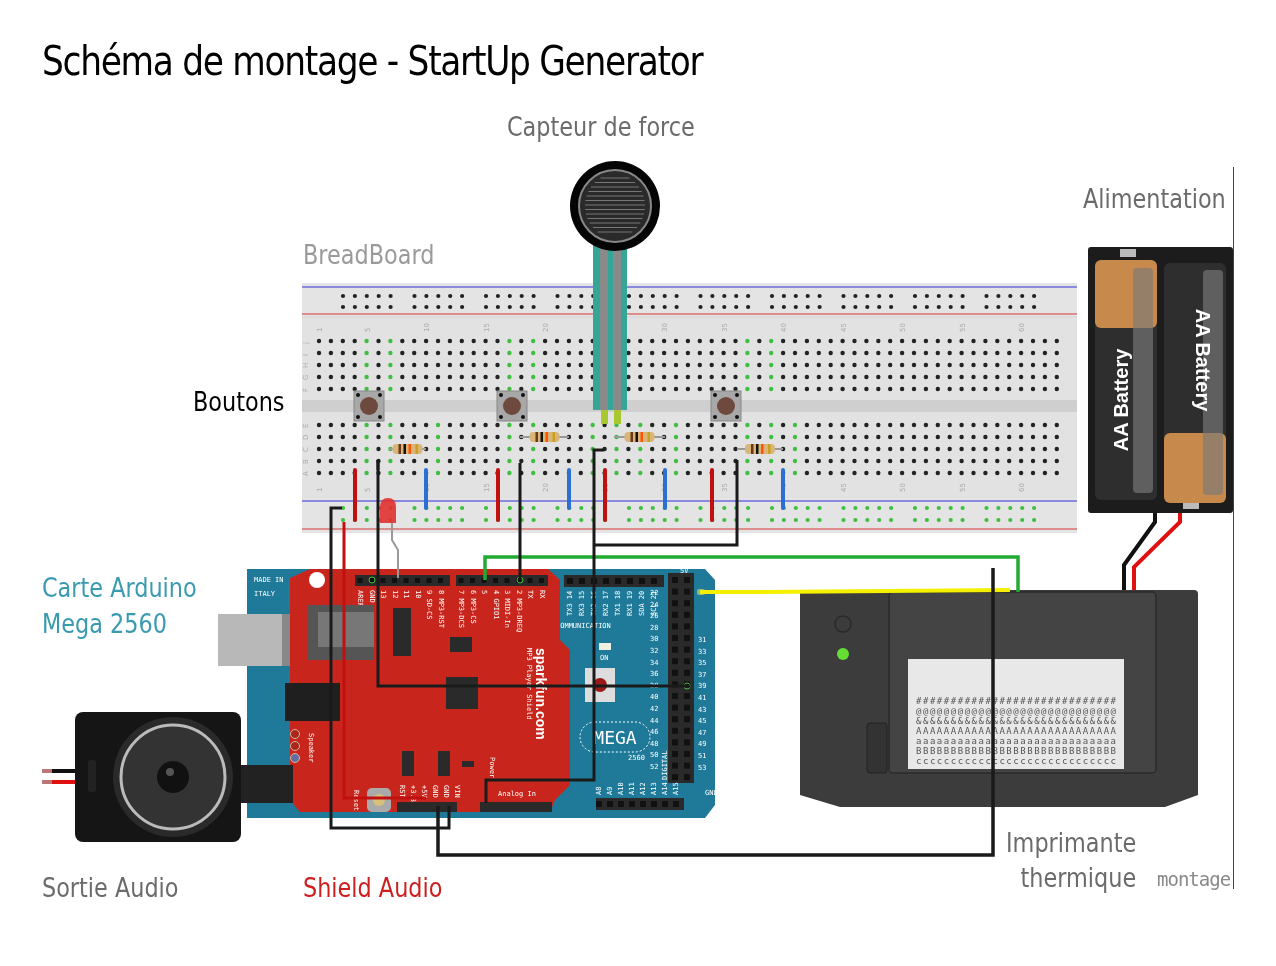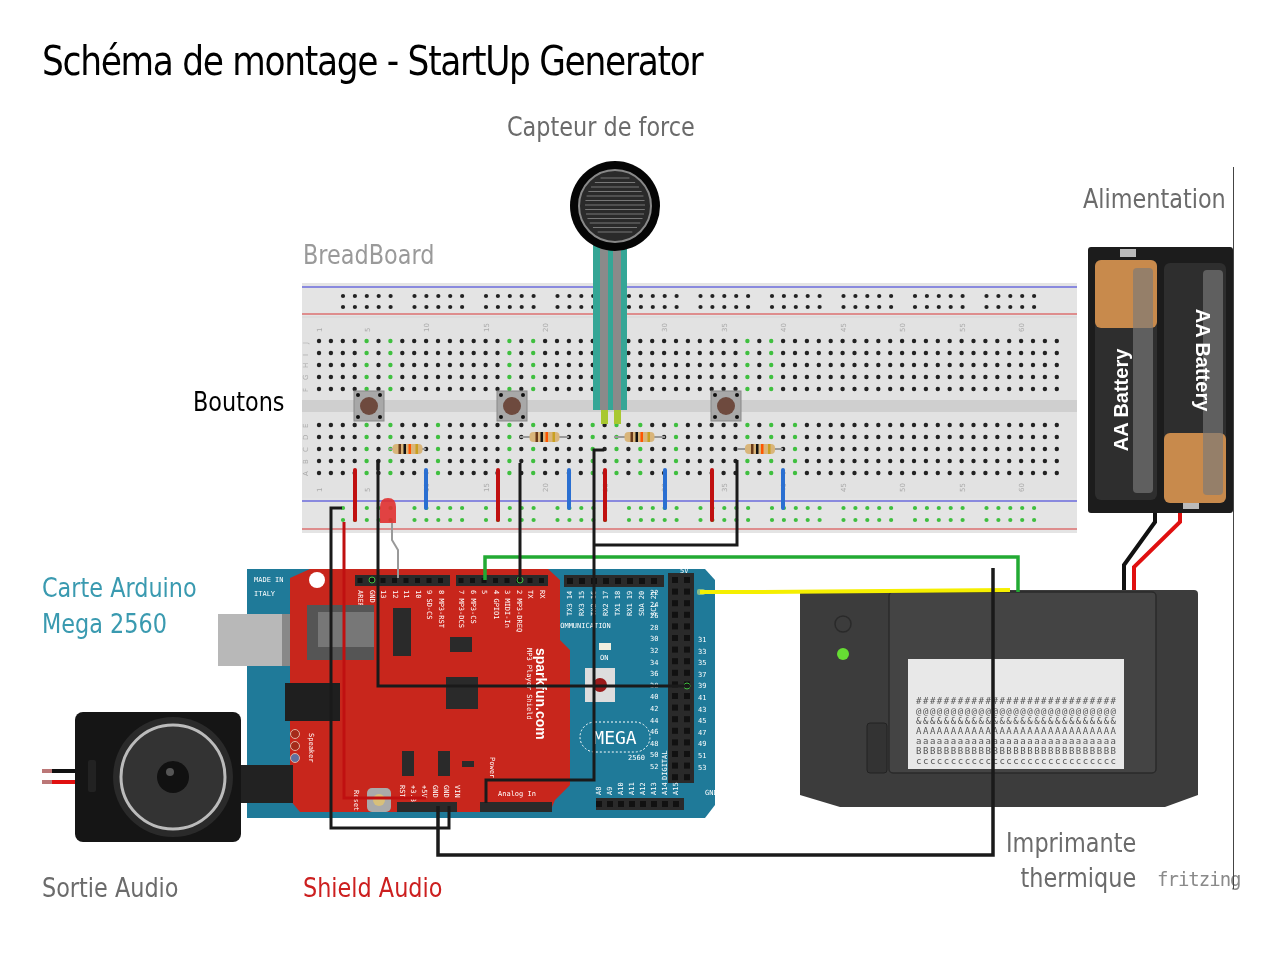--- a/index.html
+++ b/index.html
@@ -30,21 +30,21 @@
 <div class="lbl" id="lbl-ard">
   <div>Carte Arduino</div>
   <div>Mega 2560</div>
 </div>
 <div class="lbl" id="lbl-audio">Sortie Audio</div>
 <div class="lbl" id="lbl-shield">Shield Audio</div>
 <div class="lbl" id="lbl-printer">
   <div>Imprimante</div>
   <div style="padding-left:16px">thermique</div>
 </div>
-<div class="lbl" id="lbl-fritzing">fritzing</div>
+<div class="lbl" id="lbl-fritzing">montage</div>
 <div id="vline"></div>
 
 <svg id="diagram" width="1276" height="966" viewBox="0 0 1276 966">
 
   <g>
     <rect x="302" y="283" width="775" height="250" fill="#dcdcdc"></rect>
     <rect x="302" y="283" width="775" height="33" fill="#e4e4e4"></rect>
     <line x1="302" y1="287" x2="1077" y2="287" stroke="#6b6bdd" stroke-width="1.5"></line>
     <line x1="302" y1="314" x2="1077" y2="314" stroke="#dd7070" stroke-width="1.5"></line>
     <rect x="302" y="318" width="775" height="180" fill="#e2e2e2"></rect>

